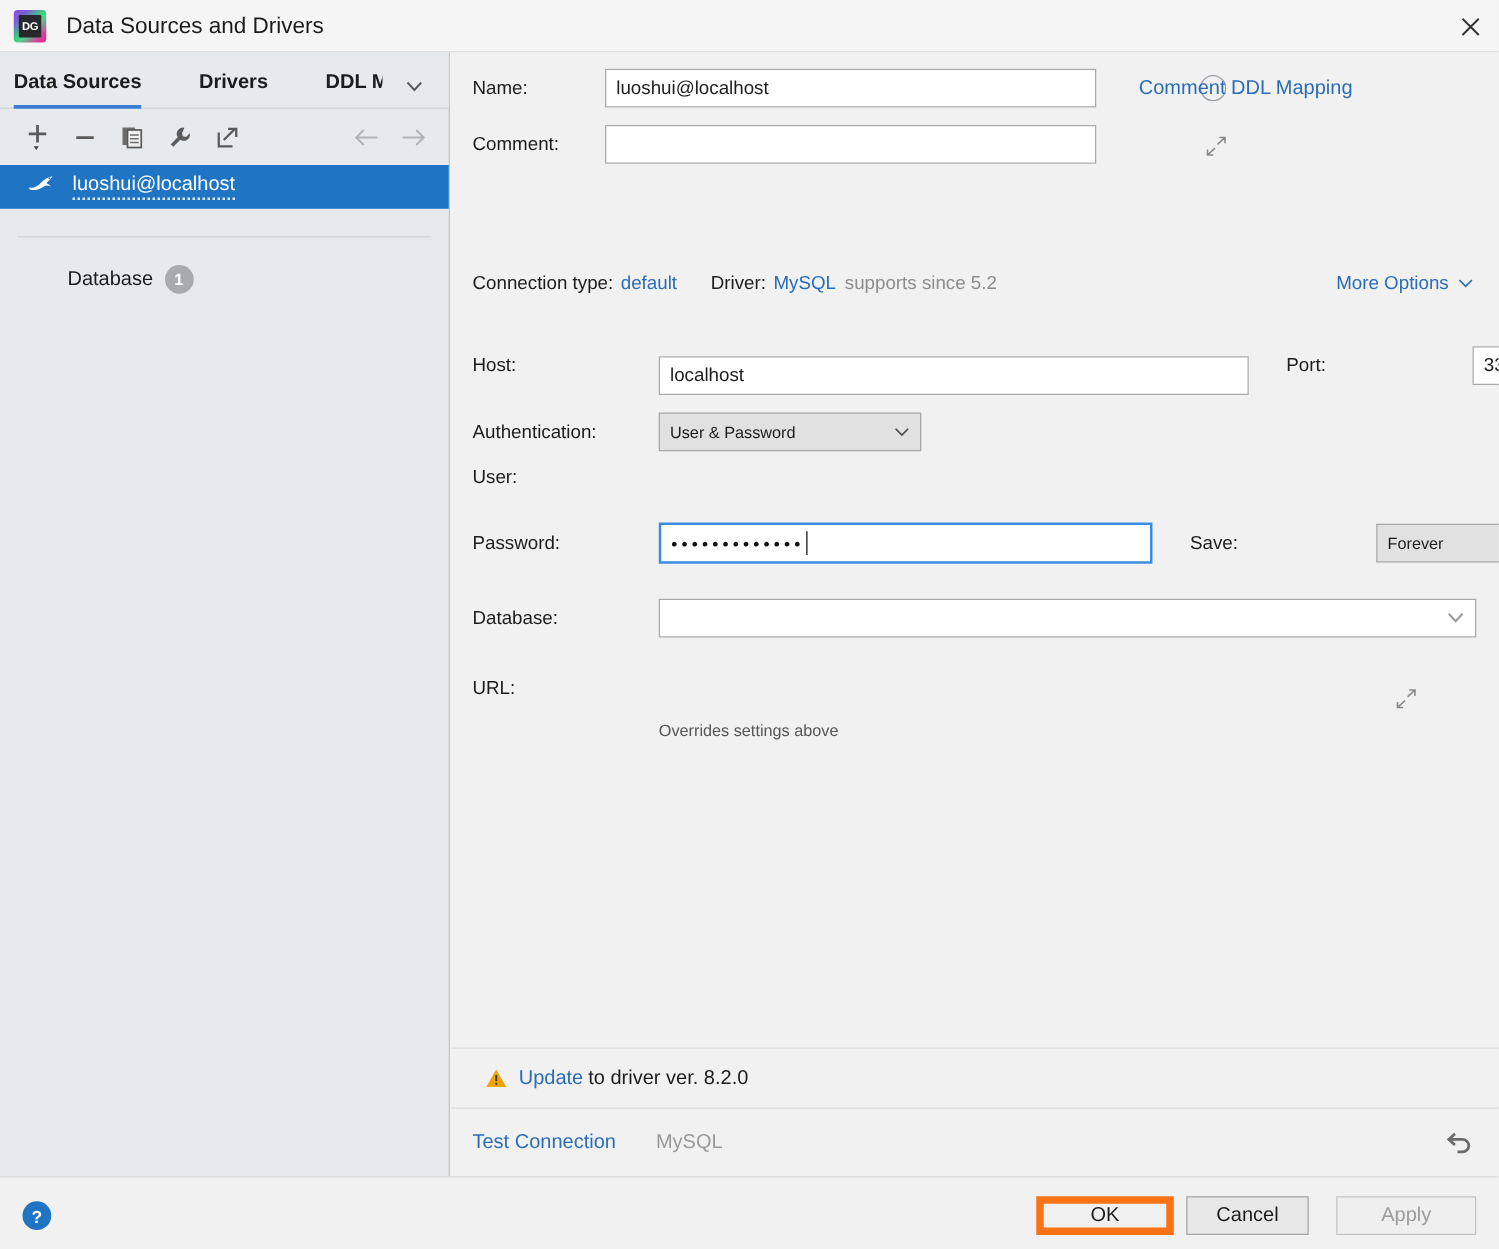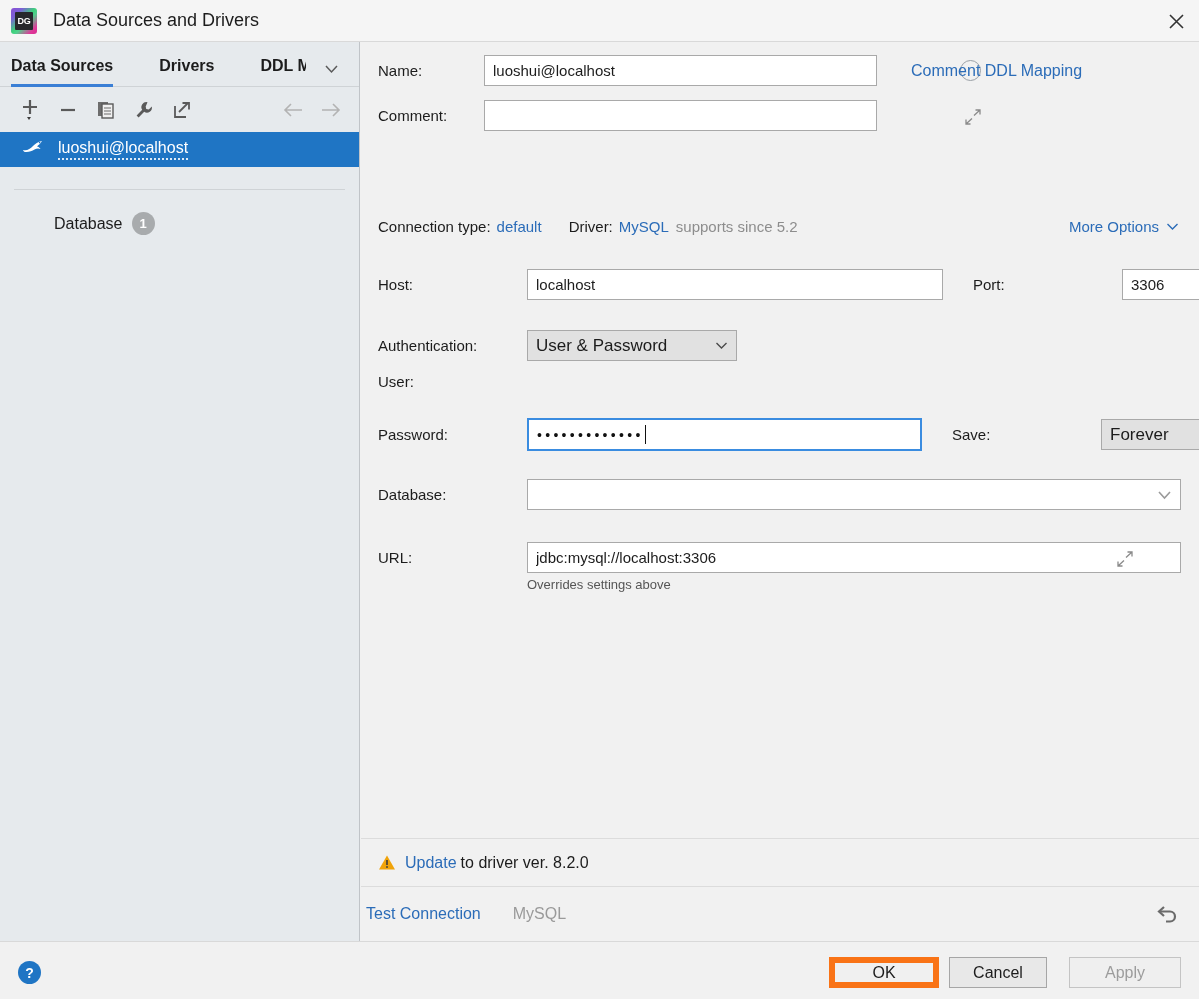--- a/index.html
+++ b/index.html
@@ -155,30 +155,30 @@
   #conn-row{ position:absolute; left:17px; top:176px; display:flex; align-items:center; font-size:15px; }
   .muted{ color:#8d8d8d; }
   .link{ color:#2b6cb8; cursor:pointer; }
   #more-options{
     position:absolute; right:20px; top:176px; font-size:15px; color:#2b6cb8; cursor:pointer;
     display:flex; align-items:center;
   }
 
   #host-row{ position:absolute; left:17px; top:227px; display:flex; align-items:center; }
   #host-row .lbl{ width:149px; }
-  #host-input{ width:416px; }
+  #host-input{ width:472px;margin-top:16px; }
   #port-lbl{ margin-left:30px; width:52px; }
   #port-input{ width:165px; }
 
   #auth-row{ position:absolute; left:17px; top:288px; display:flex; align-items:center; }
   #auth-row .lbl{ width:149px; }
   .combo{
     height:31px; background:#e1e1e1; border:1px solid #a9a9a9;
     display:flex; align-items:center; padding:0 8px; cursor:pointer;
-    font-size:17px; color:#1c1c1c; position:relative;
+    font-size:13px; color:#1c1c1c; position:relative;
   }
   .combo .chev{ margin-left:auto; padding-left:10px; display:flex; }
   #auth-combo{ width:210px; }
 
   #user-row{ position:absolute; left:17px; top:331px; display:flex; align-items:center; }
   #user-row .lbl{ width:149px; }
   #user-input{ width:395px; }
 
   #pass-row{ position:absolute; left:17px; top:376px; display:flex; align-items:center; }
   #pass-row .lbl{ width:149px; }
@@ -206,30 +206,30 @@
   #url-row{ position:absolute; left:17px; top:500px; display:flex; align-items:center; }
   #url-row .lbl{ width:149px; }
   #url-input{ width:654px; padding-right:34px; }
   #url-expand{ position:absolute; left:738px; top:8px; width:18px; height:18px; cursor:pointer; }
   #url-hint{
     position:absolute; left:166px; top:535px; font-size:13px; color:#555;
   }
 
   #update-bar{
     position:absolute; left:0; bottom:55px; width:838px; height:48px;
-    border-top:1px solid #dcdcdc; display:flex; align-items:center; padding-left:17px;
+    border-top:1px solid #dcdcdc; display:flex; align-items:center; padding-left:27px;
     font-size:16px;
   }
   #warn-icon{ margin-right:9px; display:flex; }
   #update-link{ color:#2b6cb8; cursor:pointer; }
   #update-rest{ color:#1c1c1c; margin-left:4px; }
 
   #test-bar{
     position:absolute; left:0; bottom:0; width:838px; height:55px;
-    border-top:1px solid #dcdcdc; display:flex; align-items:center; padding-left:5px;
+    border-top:1px solid #dcdcdc; display:flex; align-items:center; padding-left:17px;
     font-size:16px;
   }
   #test-link{ color:#2b6cb8; cursor:pointer; }
   #test-driver{ color:#9a9a9a; margin-left:32px; }
   #revert-btn{ position:absolute; right:18px; top:14px; width:26px; height:26px; cursor:pointer; }
 
   
   #bottom{
     position:absolute; left:0; top:941px; width:1199px; height:58px;
     background:#f1f1f1; border-top:1px solid #d9d9d9;
@@ -421,21 +421,20 @@
       <span class="chev">
         <svg width="15" height="10" viewBox="0 0 15 10">
             <path d="M2 2 L7.5 8 L13 2" stroke="#9a9a9a" stroke-width="1.6" fill="none"></path>
           </svg>
       </span>
     </div>
   </div>
 
   <div id="url-row">
     <span class="lbl">URL:</span>
-    <input id="url-input" class="txtfield" type="text" value="jdbc:mysql://localhost:3306" style="">
     <span id="url-expand">
       <svg width="18" height="18" viewBox="0 0 18 18">
         <path d="M10 7.5 L16 2 M11.5 2 H16 V6.5" stroke="#8a8a8a" stroke-width="1.3" fill="none"></path>
         <path d="M8 10.5 L2 16 M6.5 16 H2 V11.5" stroke="#8a8a8a" stroke-width="1.3" fill="none"></path>
       </svg>
     </span>
   </div>
   <div id="url-hint">Overrides settings above</div>
 
   <div id="update-bar">

